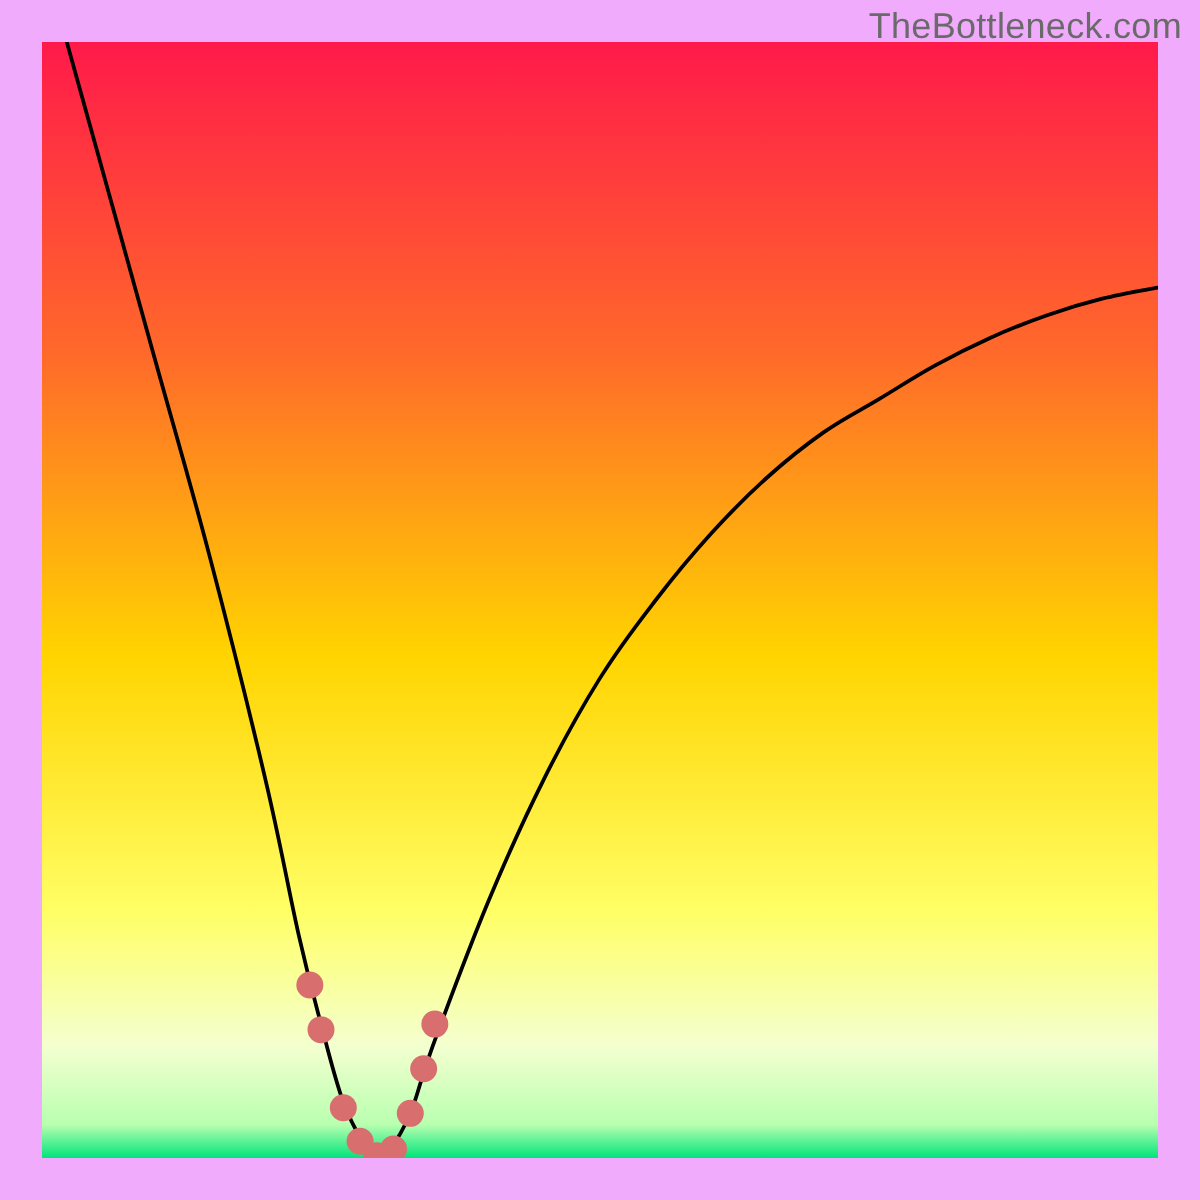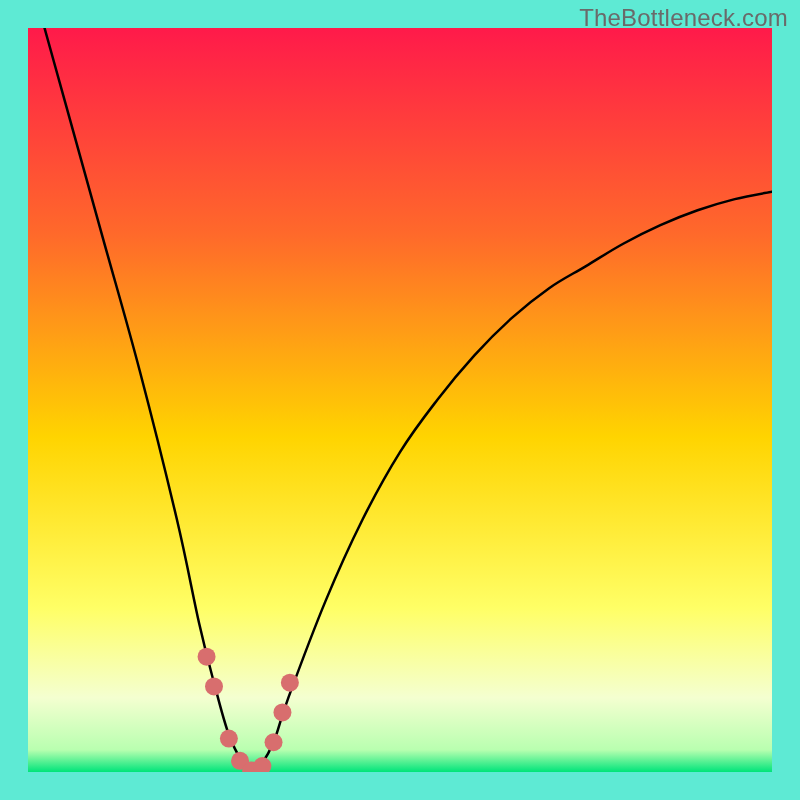--- a/index.html
+++ b/index.html
@@ -9,21 +9,21 @@
     height: 800px;
     background: #000;
     overflow: hidden;
     font-family: Arial, Helvetica, sans-serif;
   }
   .frame {
     position: absolute;
     left: 0; top: 0;
     width: 800px;
     height: 800px;
-    background: #5eead4;
+    background: #f0abfc;
   }
   .plot-area {
     position: absolute;
     left: 28px;
     top: 28px;
     width: 744px;
     height: 744px;
     overflow: hidden;
   }
   .gradient {

